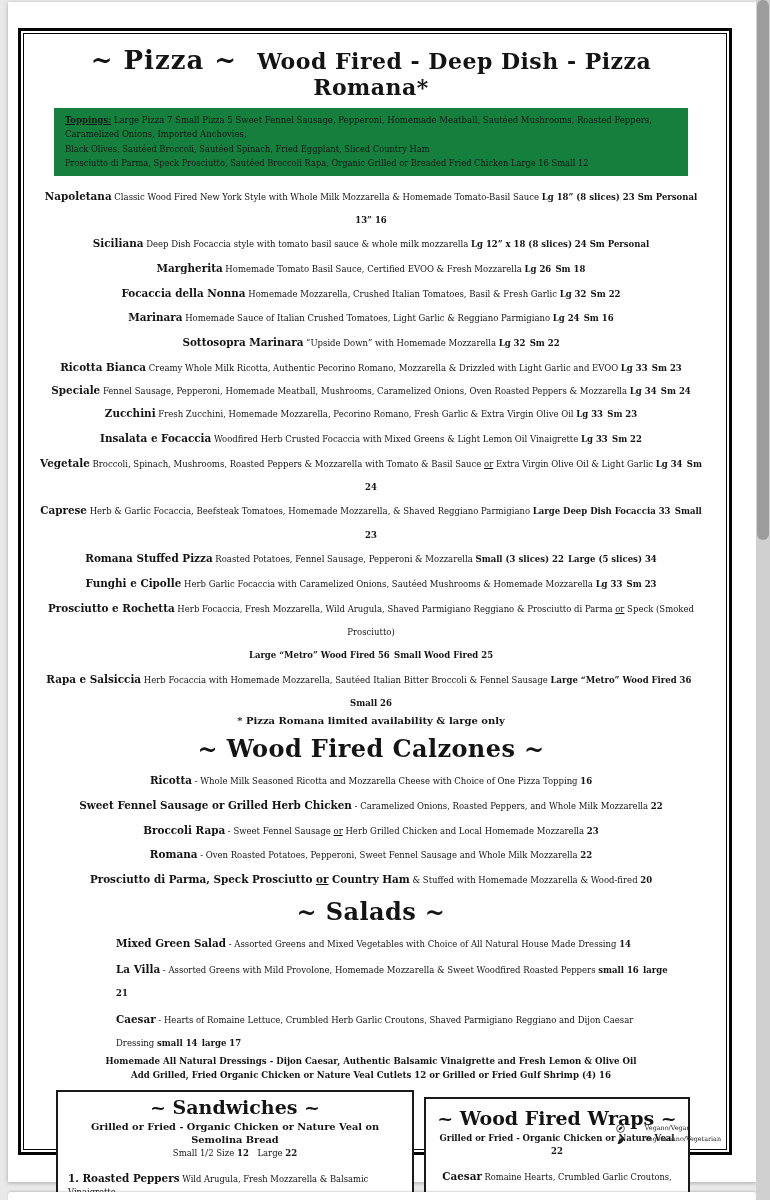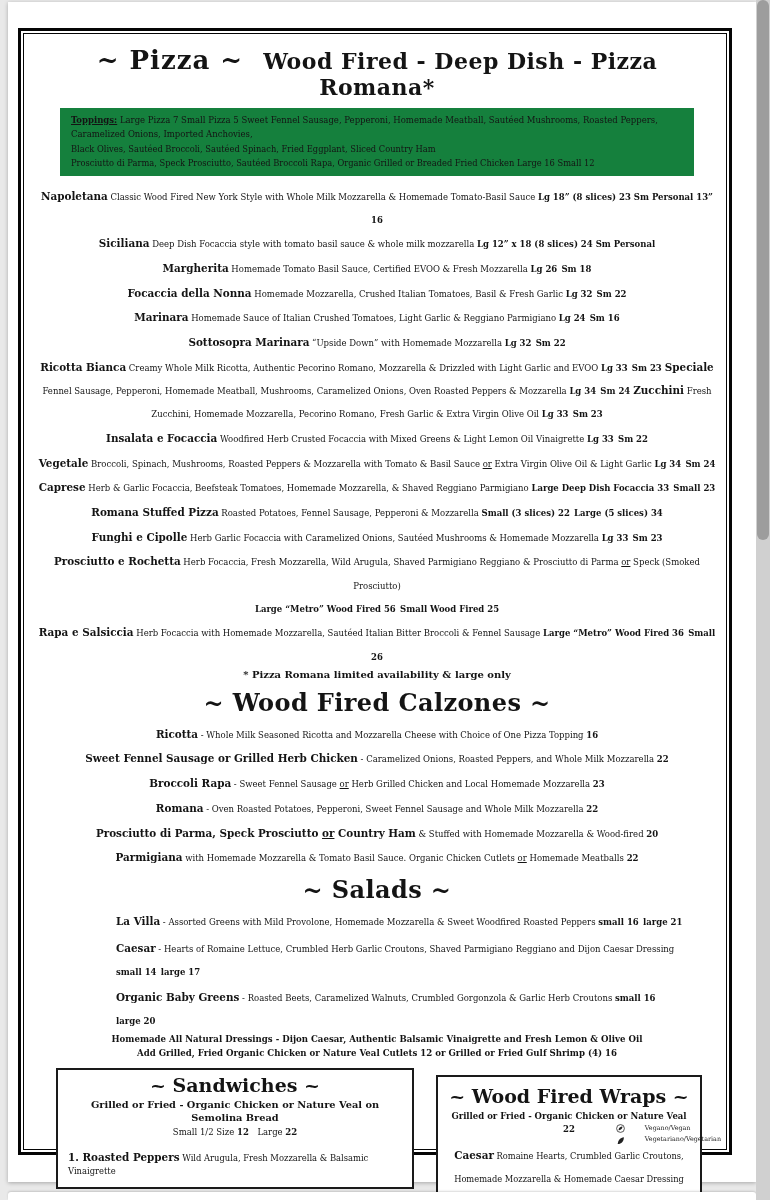--- a/index.html
+++ b/index.html
@@ -23,21 +23,21 @@
   .scroll-thumb{
     position:absolute;right:1px;top:0;width:12px;height:540px;background:#9d9d9d;border-radius:6px;
   }
   .menu-frame{
     position:absolute;left:10px;top:26px;width:714px;height:1127px;
     border:3px solid #050505;box-sizing:border-box;
   }
   .menu-inner{
     position:absolute;left:2px;top:2px;right:2px;bottom:2px;
     border:1px solid #050505;
-    padding:4px 8px 0 12px;
+    padding:4px 20px 0 12px;
     text-align:center;overflow:visible;
   }
   .title-row{margin-top:8px;line-height:1.1;}
   .title-script{font-size:26px;font-weight:bold;letter-spacing:1px;}
   .title-styles{font-size:22px;font-weight:bold;margin-left:20px;letter-spacing:0.5px;}
   .toppings{
     background:#15803d;width:612px;margin:9px auto 7px auto;
     padding:5px 11px;text-align:left;font-size:8.3px;line-height:1.72;
   }
   .sg-t{font-size:8.5px;}
@@ -105,28 +105,27 @@
         </div>
       <div class="pizza-note">* Pizza Romana limited availability &amp; large only</div>
 
       <div class="section-title">~ Wood Fired Calzones ~</div>
       <div class="calzones-list">
           <div class="mi"><span class="sg-n">Ricotta</span><span class="sg-t"> - Whole Milk Seasoned Ricotta and Mozzarella Cheese with Choice of One Pizza Topping </span><span class="sg-p">16</span></div>
           <div class="mi"><span class="sg-n">Sweet Fennel Sausage or Grilled Herb Chicken</span><span class="sg-t"> - Caramelized Onions, Roasted Peppers, and Whole Milk Mozzarella </span><span class="sg-p">22</span></div>
           <div class="mi"><span class="sg-n">Broccoli Rapa</span><span class="sg-t"> - Sweet Fennel Sausage </span><span class="sg-t u">or</span><span class="sg-t"> Herb Grilled Chicken and Local Homemade Mozzarella </span><span class="sg-p">23</span></div>
           <div class="mi"><span class="sg-n">Romana</span><span class="sg-t"> - Oven Roasted Potatoes, Pepperoni, Sweet Fennel Sausage and Whole Milk Mozzarella </span><span class="sg-p">22</span></div>
           <div class="mi"><span class="sg-n">Prosciutto di Parma, Speck Prosciutto </span><span class="sg-n u">or</span><span class="sg-n"> Country Ham</span><span class="sg-t"> &amp; Stuffed with Homemade Mozzarella &amp; Wood-fired </span><span class="sg-p">20</span></div>
-          <div class="mi"><span class="sg-n">Parmigiana</span><span class="sg-t"> with Homemade Mozzarella &amp; Tomato Basil Sauce. Organic Chicken Cutlets </span><span class="sg-t u">or</span><span class="sg-t"> Homemade Meatballs </span><span class="sg-p">22</span></div>
         </div>
 
       <div class="section-title">~ Salads ~</div>
       <div class="salads-list">
+          <div class="mi"><span class="sg-n">Mixed Green Salad</span><span class="sg-t"> - Assorted Greens and Mixed Vegetables with Choice of All Natural House Made Dressing </span><span class="sg-p">14</span></div>
           <div class="mi"><span class="sg-n">La Villa</span><span class="sg-t"> - Assorted Greens with Mild Provolone, Homemade Mozzarella &amp; Sweet Woodfired Roasted Peppers </span><span class="sg-p">small 16 large 21</span></div>
           <div class="mi"><span class="sg-n">Caesar</span><span class="sg-t"> - Hearts of Romaine Lettuce, Crumbled Herb Garlic Croutons, Shaved Parmigiano Reggiano and Dijon Caesar Dressing </span><span class="sg-p">small 14 large 17</span></div>
-          <div class="mi"><span class="sg-n">Organic Baby Greens</span><span class="sg-t"> - Roasted Beets, Caramelized Walnuts, Crumbled Gorgonzola &amp; Garlic Herb Croutons </span><span class="sg-p">small 16 large 20</span></div>
         </div>
       <div class="salad-foot">Homemade All Natural Dressings - Dijon Caesar, Authentic Balsamic Vinaigrette and Fresh Lemon &amp; Olive Oil</div>
       <div class="salad-foot">Add Grilled, Fried Organic Chicken or Nature Veal Cutlets 12 or Grilled or Fried Gulf Shrimp (4) 16</div>
 
       <div class="boxes-row">
         <div class="menu-box sandwich-box">
           <div class="box-title">~ Sandwiches ~</div>
           <div class="box-sub">Grilled or Fried - Organic Chicken or Nature Veal on Semolina Bread</div>
           <div class="size-line"><span class="sg-t">Small 1/2 Size </span><span class="sg-p">12</span><span class="sg-t">  Large </span><span class="sg-p">22</span></div>
           <div class="sandwich-items">

